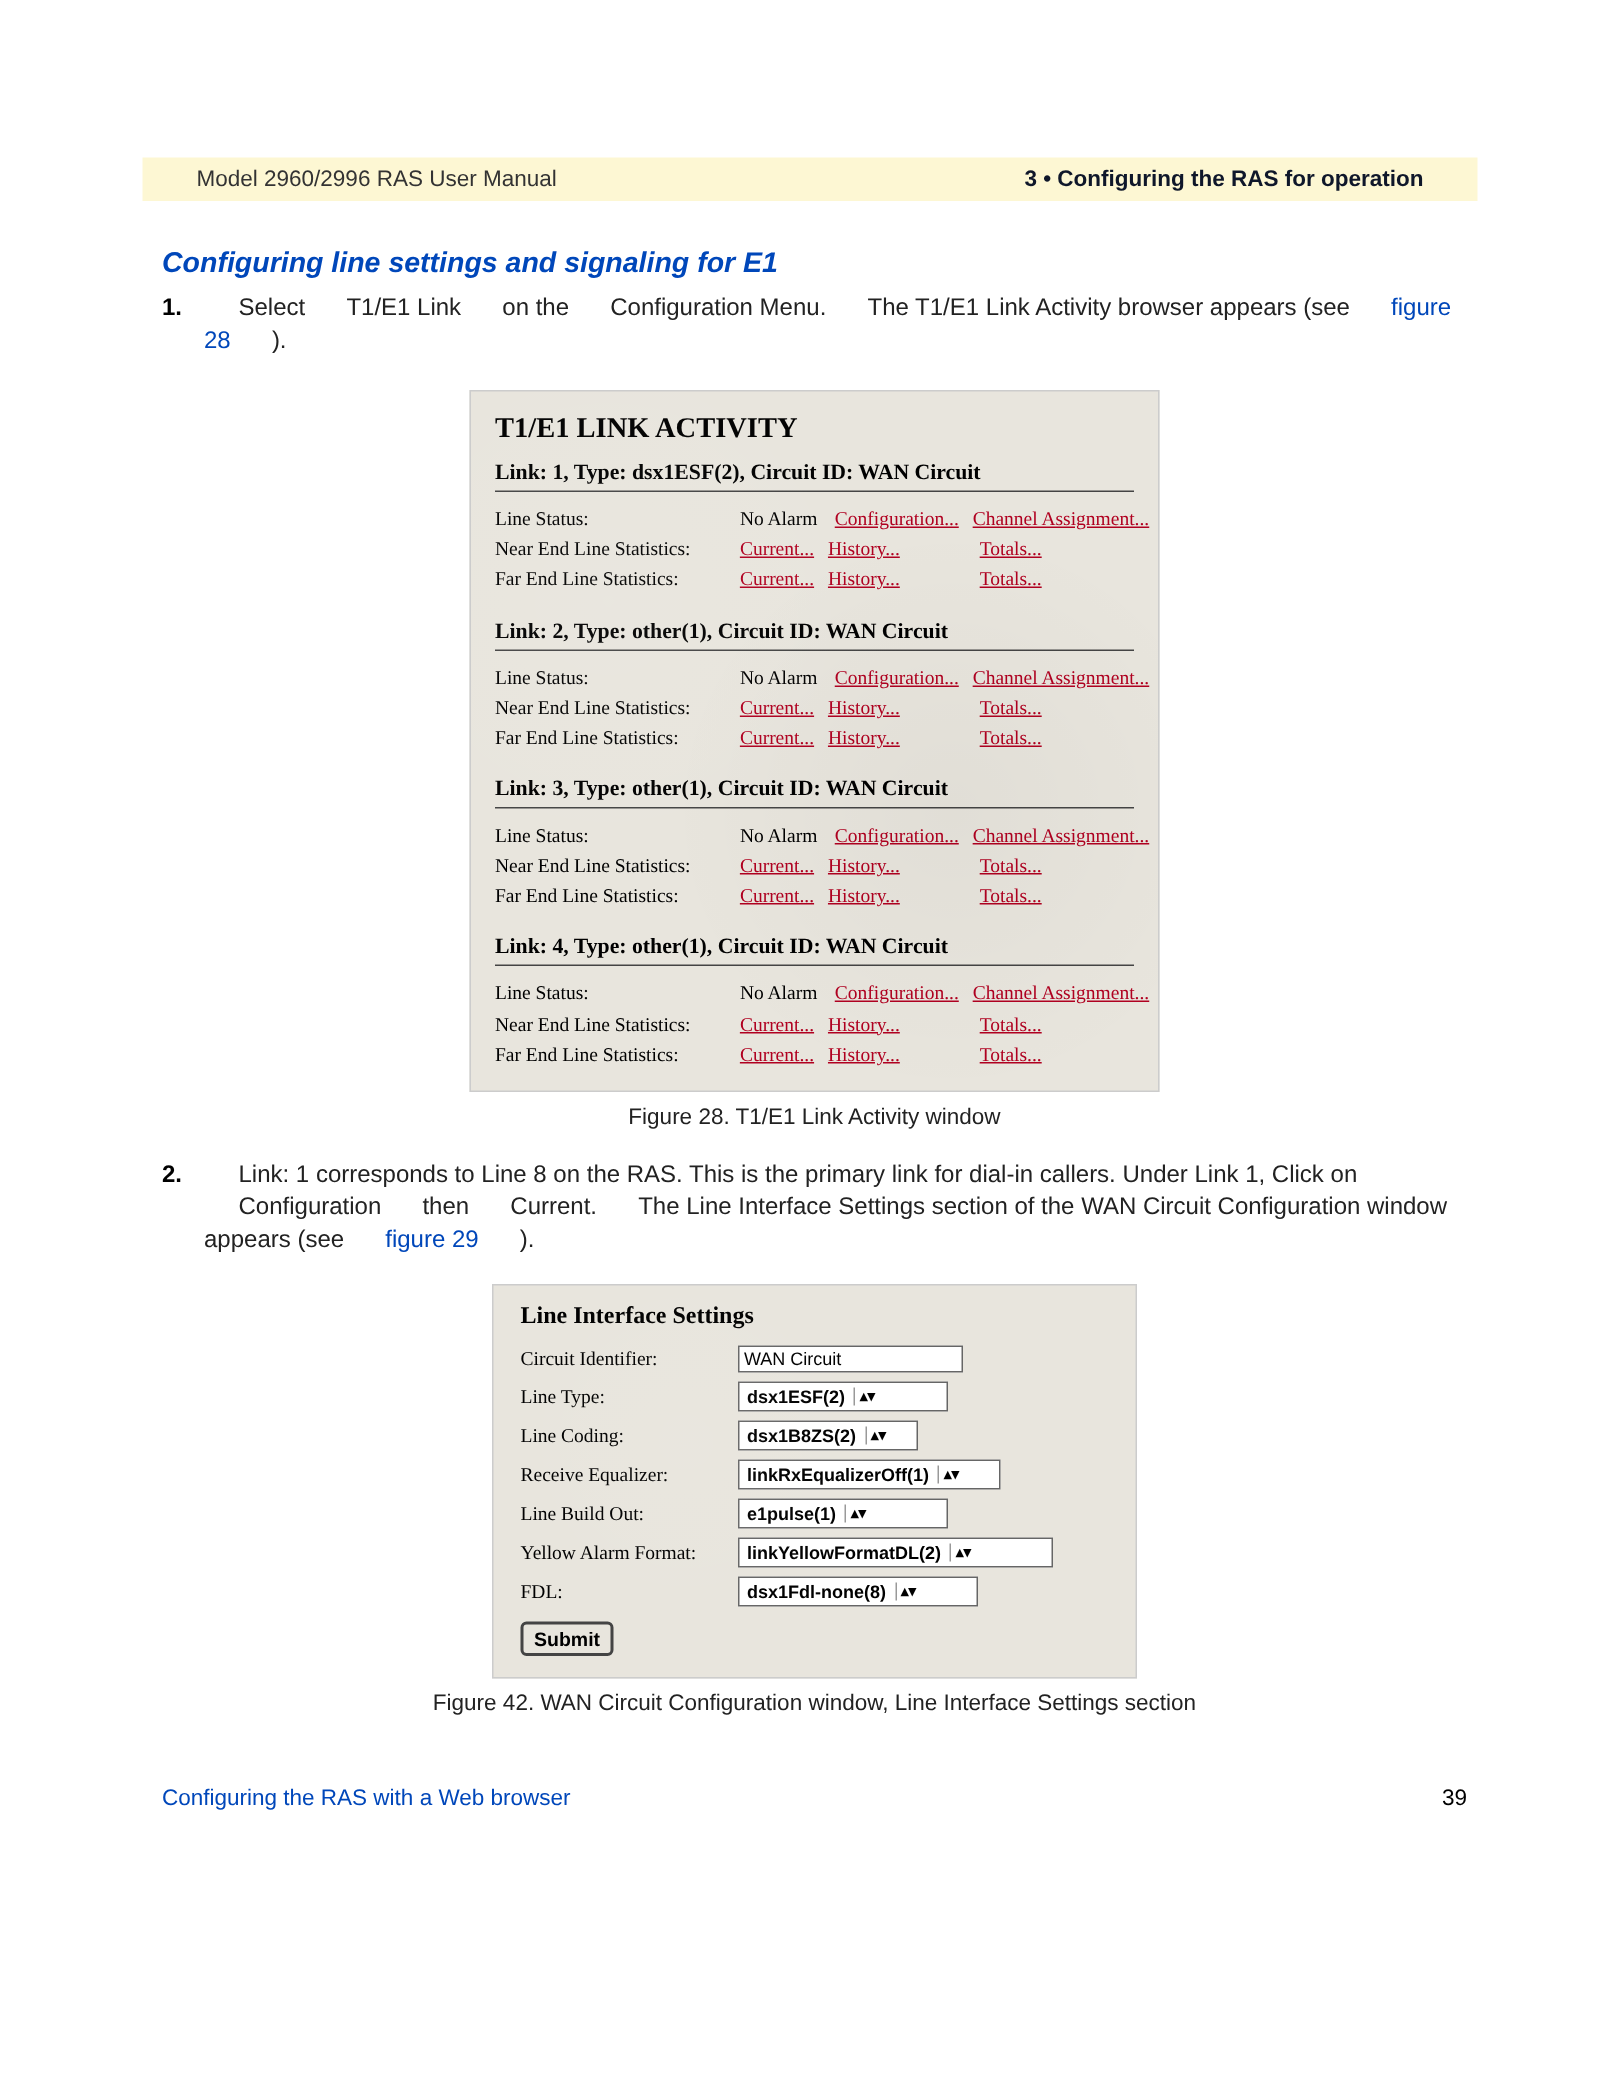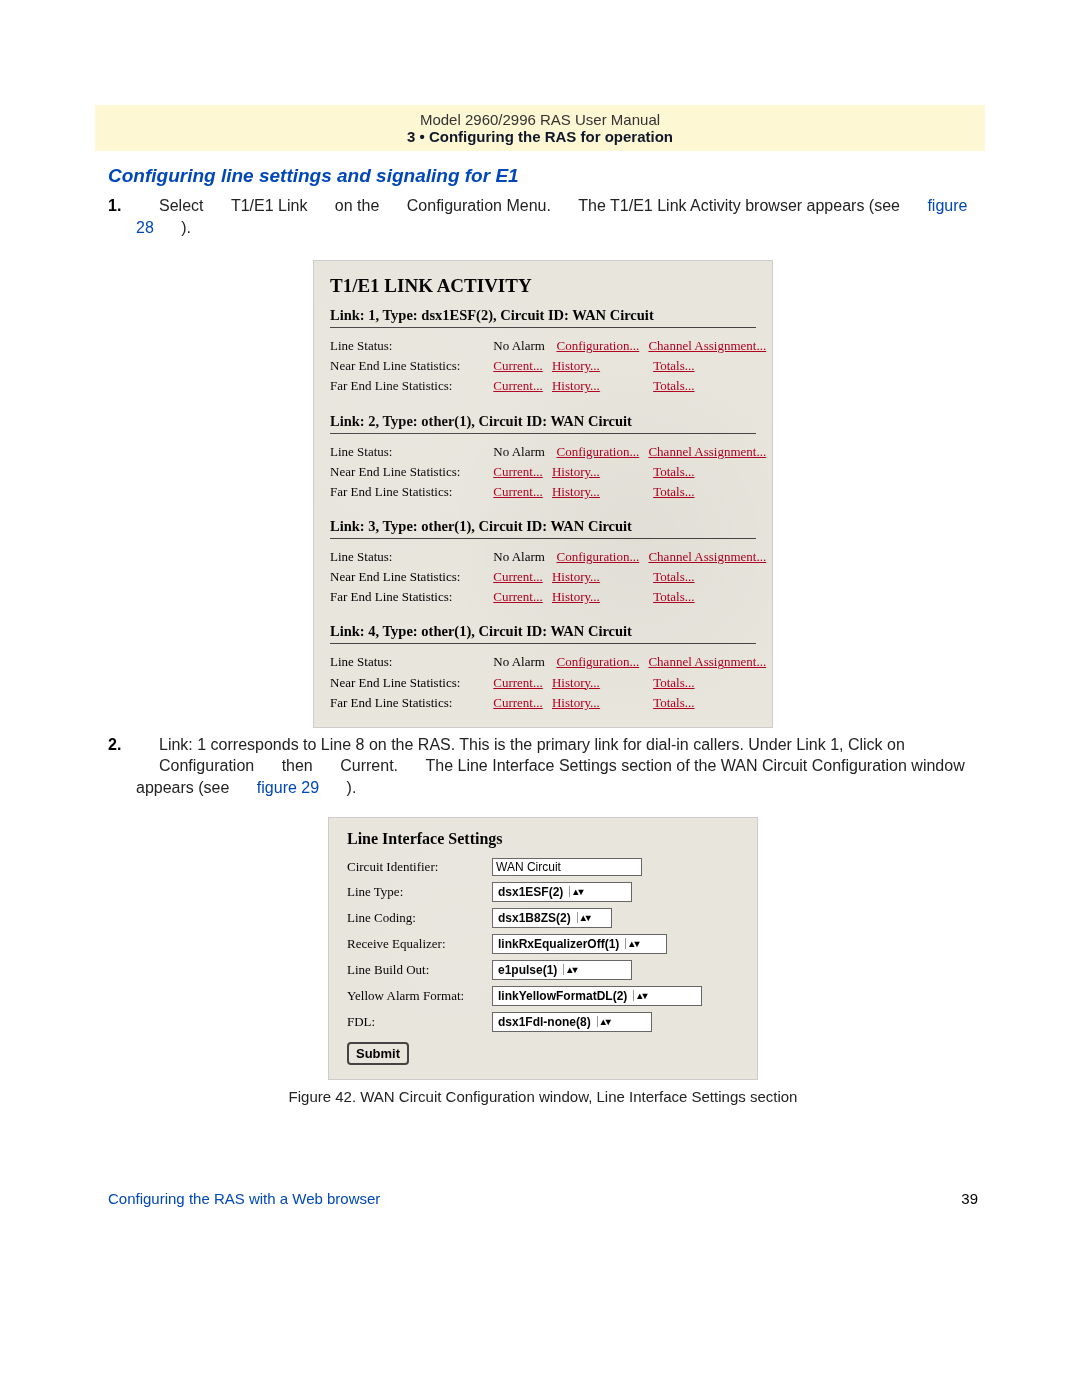--- a/index.html
+++ b/index.html
@@ -13,21 +13,20 @@
   .header-bar {
     position: absolute;
     top: 105px;
     left: 95px;
     width: 890px;
     background: #fdf7d3;
     padding: 6px 36px;
     display: flex;
     justify-content: space-between;
     align-items: center;
-    flex-direction: column;
   }
   .header-left {
     font-size: 15px;
     color: #333;
   }
   .header-right {
     font-size: 15px;
     font-weight: bold;
     color: #0f172a;
   }
@@ -294,20 +293,21 @@
       </div>
       <div class="link-row">
         <span class="lbl" style="width:160px">Far End Line Statistics:</span>
         <span class="lnk" style="margin-right:6px">Current...</span>
         <span class="lnk" style="margin-right:50px">History...</span>
         <span class="lnk">Totals...</span>
       </div>
     </div>
   </div>
 
+  <div class="caption">Figure 28. T1/E1 Link Activity window</div>
 
   <div class="step-row">
     <div class="step-num">2.</div>
     <div class="step-body">
       <span class="step-body-frag">Link: 1 corresponds to Line 8 on the RAS. This is the primary link for dial-in callers. Under Link 1, Click on </span>
       <span class="step-body-frag">Configuration </span>
       <span class="step-body-frag">then </span>
       <span class="step-body-frag">Current. </span>
       <span class="step-body-frag">The Line Interface Settings section of the WAN Circuit Configuration window appears (see </span>
       <span class="step-body-frag fig-link">figure 29</span>

